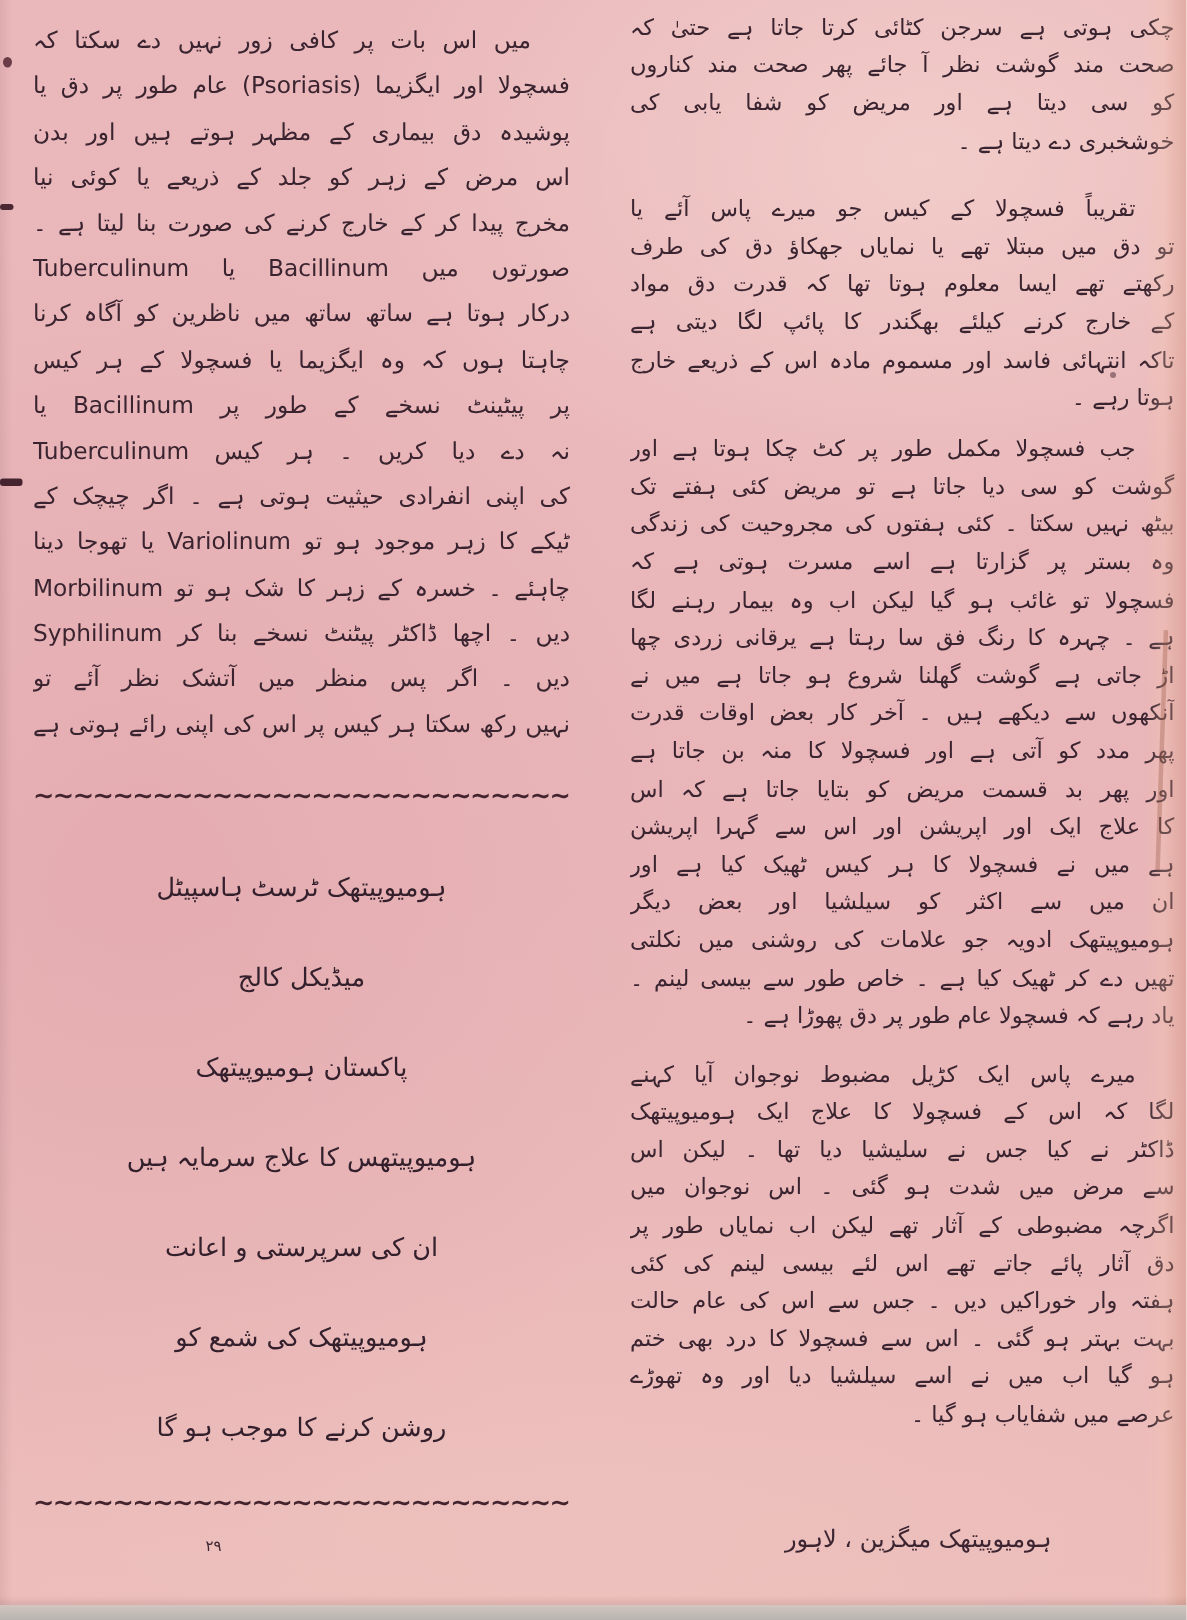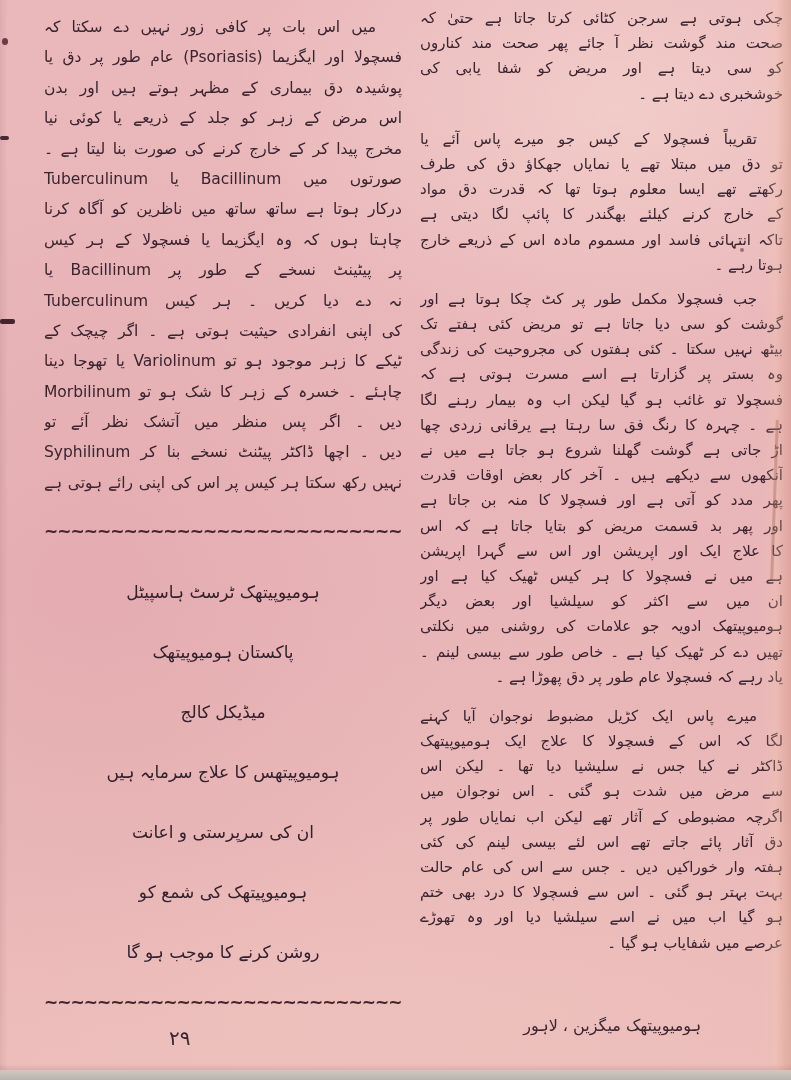--- a/index.html
+++ b/index.html
@@ -9,21 +9,21 @@
     position:relative; width:791px; height:1080px; overflow:hidden;
     background:
       radial-gradient(ellipse 620px 420px at 78% 10%, rgba(255,238,226,0.38), rgba(255,238,226,0) 62%),
       radial-gradient(ellipse 520px 640px at 12% 55%, rgba(186,92,112,0.10), rgba(186,92,112,0) 70%),
       radial-gradient(ellipse 700px 300px at 50% 95%, rgba(240,205,195,0.25), rgba(240,205,195,0) 70%),
       linear-gradient(to bottom, #eab8bb, #e9b5b8 55%, #ecbdbb);
     color:#3a2430;
   }
 
   .col { position:absolute; }
-  .col-left  { left:44px;  top:12px; width:358px; }
+  .col-left  { left:22px;  top:12px; width:358px; }
   .col-right { left:420px; top:6px;  width:363px; }
 
   .para { direction:rtl; unicode-bidi:plaintext; }
   .para { unicode-bidi:normal; }
   .tline {
     direction:rtl;
     text-align:justify; text-align-last:justify;
     white-space:normal; overflow:hidden;
     font-size:15px;
   }
@@ -51,21 +51,21 @@
     color:#33202c;
   }
   .display .tline:last-child { text-align-last:center; }
 
   .footer-pub {
     position:absolute; top:1016px; right:90px;
     direction:rtl; font-size:16px; color:#3c2531;
   }
   .page-number {
     position:absolute; left:137px; top:1026px;
-    font-size:20px; letter-spacing:5px; color:#3c2531;margin-left:32px;
+    font-size:10px; letter-spacing:5px; color:#3c2531;
   }
 
   
   .right-edge {
     position:absolute; top:0; right:0; width:28px; height:1071px;
     background:linear-gradient(to left, rgba(198,126,96,0.30), rgba(244,198,172,0.28) 55%, rgba(0,0,0,0) 100%);
   }
   .crease {
     position:absolute; right:15px; top:420px; width:3px; height:160px;
     background:rgba(140,72,50,0.30); transform:rotate(2deg);
@@ -101,29 +101,29 @@
         <div class="tline">اس مرض کے زہر کو جلد کے ذریعے یا کوئی نیا</div>
         <div class="tline">مخرج پیدا کر کے خارج کرنے کی صورت بنا لیتا ہے ۔ دونوں</div>
         <div class="tline">صورتوں میں Bacillinum یا Tuberculinum</div>
         <div class="tline">درکار ہوتا ہے ساتھ ساتھ میں ناظرین کو آگاہ کرنا</div>
         <div class="tline">چاہتا ہوں کہ وہ ایگزیما یا فسچولا کے ہر کیس</div>
         <div class="tline">پر پیٹینٹ نسخے کے طور پر Bacillinum یا</div>
         <div class="tline">نہ دے دیا کریں ۔ ہر کیس Tuberculinum</div>
         <div class="tline">کی اپنی انفرادی حیثیت ہوتی ہے ۔ اگر چیچک کے</div>
         <div class="tline">ٹیکے کا زہر موجود ہو تو Variolinum یا تھوجا دینا</div>
         <div class="tline">چاہئے ۔ خسرہ کے زہر کا شک ہو تو Morbilinum</div>
+        <div class="tline">دیں ۔ اچھا ڈاکٹر پیٹنٹ نسخے بنا کر Syphilinum</div>
         <div class="tline">دیں ۔ اگر پس منظر میں آتشک نظر آئے تو</div>
-        <div class="tline">دیں ۔ اچھا ڈاکٹر پیٹنٹ نسخے بنا کر Syphilinum</div>
         <div class="tline">نہیں رکھ سکتا ہر کیس پر اس کی اپنی رائے ہوتی ہے ۔</div>
       </div>
     <div class="wavy">~~~~~~~~~~~~~~~~~~~~~~~~~~~~~~~~~~~~~~~~~~~~~~~~~~~~~~~~~~~~~~~~~~~~~~~~~~~~~~~~~~~~~~~~~~</div>
     <div class="display">
         <div class="tline">ہومیوپیتھک ٹرسٹ ہاسپیٹل</div>
+        <div class="tline">میڈیکل کالج</div>
         <div class="tline">پاکستان ہومیوپیتھک</div>
-        <div class="tline">میڈیکل کالج</div>
         <div class="tline">ہومیوپیتھس کا علاج سرمایہ ہیں</div>
         <div class="tline">ان کی سرپرستی و اعانت</div>
         <div class="tline">ہومیوپیتھک کی شمع کو</div>
         <div class="tline">روشن کرنے کا موجب ہو گا</div>
       </div>
     <div class="wavy wavy2">~~~~~~~~~~~~~~~~~~~~~~~~~~~~~~~~~~~~~~~~~~~~~~~~~~~~~~~~~~~~~~~~~~~~~~~~~~~~~~~~~~~~~~~~~~</div>
   </div>
 
   <div class="col col-right">
     <div class="para p1">

